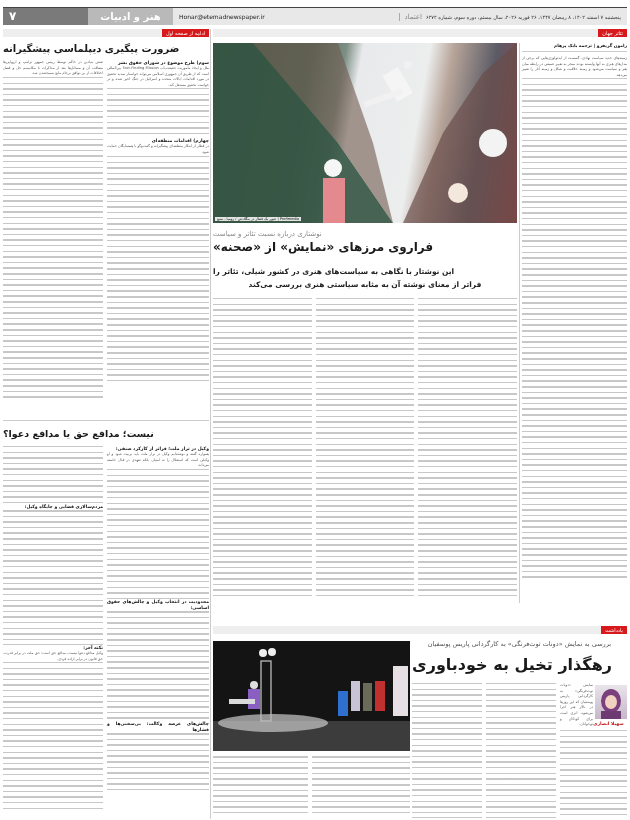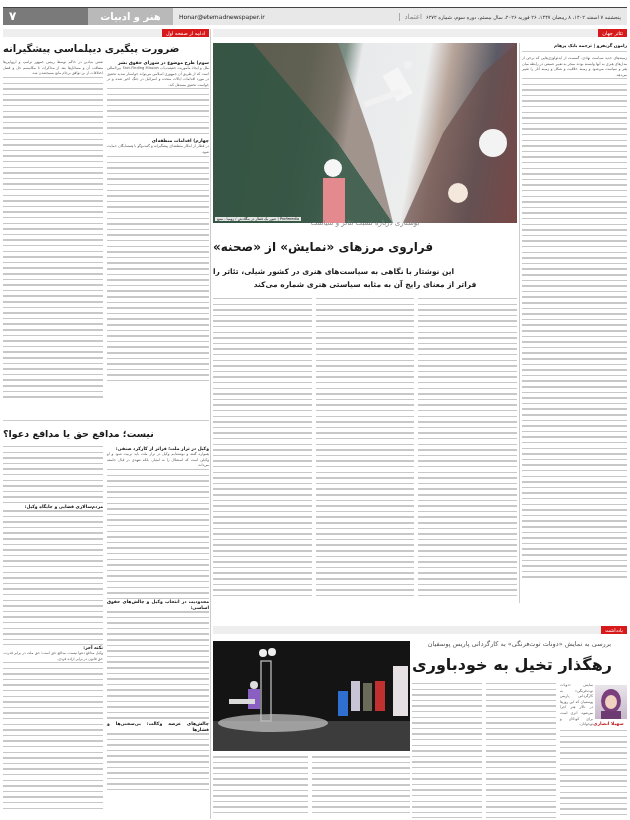--- a/index.html
+++ b/index.html
@@ -119,24 +119,24 @@
     <rect x="175" y="26" width="18" height="30" fill="#f5f5f5" transform="rotate(-30 185 40)"></rect>
     <rect x="150" y="52" width="40" height="6" fill="#f1f1f1" transform="rotate(-20 170 55)"></rect>
     <circle cx="280" cy="100" r="14" fill="#f3f3f3"></circle>
     <circle cx="245" cy="150" r="10" fill="#f4e7dc"></circle>
     <circle cx="120" cy="125" r="9" fill="#f6f6f6"></circle>
     <rect x="110" y="135" width="22" height="45" fill="#e48a8e"></rect>
   </svg>
   <span class="caption" style="left:2px; bottom:2px;">Profimedia | عبور یک قطار در بنگلادش / زومیا - منبع</span>
 </div>
 
-<div class="col" style="left:213px; top:219px; width:304px; text-align:center; font-size:7px; color:#888;">نوشتاری درباره نسبت تئاتر و سیاست</div>
+<div class="col" style="left:213px; top:230px; width:304px; text-align:left; font-size:7px; color:#888;">نوشتاری درباره نسبت تئاتر و سیاست</div>
 <h1 class="art-title" style="left:213px; top:240px; width:304px; font-size:12px;">فراروی مرزهای «نمایش» از «صحنه»</h1>
 <div class="col" style="left:213px; top:267px; width:304px; text-align:left; font-size:7.5px; font-weight:bold; color:#222;">این نوشتار با نگاهی به سیاست‌های هنری در کشور شیلی، تئاتر را</div>
-<div class="col" style="left:213px; top:280px; width:304px; text-align:center; font-size:7.5px; font-weight:bold; color:#222;">فراتر از معنای رایج آن به مثابه سیاستی هنری شماره می‌کند</div>
+<div class="col" style="left:213px; top:280px; width:304px; text-align:center; font-size:7.5px; font-weight:bold; color:#222;">فراتر از معنای نوشته آن به مثابه سیاستی هنری بررسی می‌کند</div>
 
 <div class="col txt" style="left:418px; top:298px; width:99px; height:302px;">
     <span class="filler"></span>
   </div>
 <div class="col txt" style="left:316px; top:298px; width:98px; height:302px;">
     <span class="filler"></span>
   </div>
 <div class="col txt" style="left:213px; top:298px; width:99px; height:302px;">
     <span class="filler"></span>
   </div>

